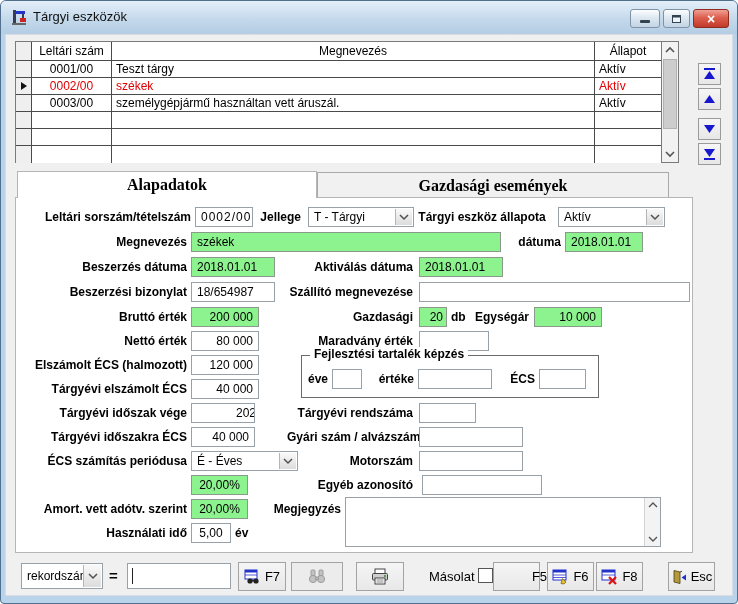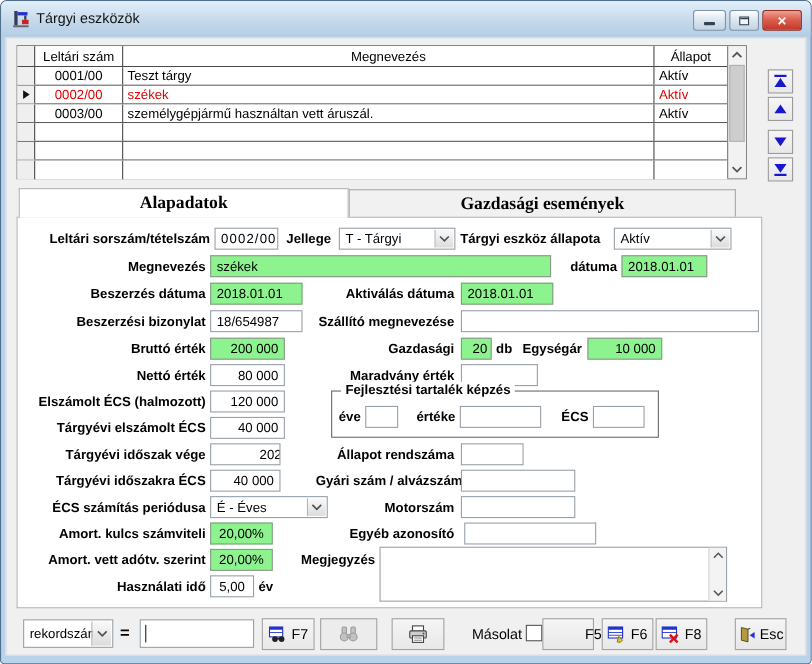--- a/index.html
+++ b/index.html
@@ -254,41 +254,40 @@
     <div class="inp" style="left:116px;top:13px;width:74px;"></div>
     <div class="lbl" style="left:206px;top:13px;width:27px;">ÉCS</div>
     <div class="inp" style="left:237px;top:13px;width:47px;"></div>
   </div>
 
   <div class="lbl" style="left:10px;top:378px;width:176px;">Tárgyévi elszámolt ÉCS</div>
   <div class="inp num" style="left:190px;top:378px;width:68px;">40 000</div>
 
   <div class="lbl" style="left:10px;top:402px;width:176px;">Tárgyévi időszak vége</div>
   <div class="inp" style="left:190px;top:402px;width:64px;padding-left:44px;">2020.12.31</div>
-  <div class="lbl" style="left:286px;top:402px;width:126px;">Állapot rendszáma</div>
+  <div class="lbl" style="left:286px;top:402px;width:126px;">Tárgyévi rendszáma</div>
   <div class="inp" style="left:418px;top:402px;width:57px;"></div>
 
   <div class="lbl" style="left:10px;top:426px;width:176px;">Tárgyévi időszakra ÉCS</div>
   <div class="inp num" style="left:190px;top:426px;width:64px;">40 000</div>
   <div class="lbl" style="left:286px;top:426px;width:126px;">Gyári szám / alvázszám</div>
   <div class="inp" style="left:418px;top:426px;width:104px;"></div>
 
   <div class="lbl" style="left:10px;top:450px;width:176px;">ÉCS számítás periódusa</div>
   <div class="inp dd" style="left:190px;top:450px;width:107px;">
     <span>É - Éves</span>
     <span class="ddb">
         <svg width="12" height="10" viewBox="0 0 12 10">
           <polyline points="2,3 6,7 10,3" fill="none" stroke="#505050" stroke-width="1.5"></polyline>
         </svg>
       </span>
   </div>
   <div class="lbl" style="left:286px;top:450px;width:126px;">Motorszám</div>
   <div class="inp" style="left:418px;top:450px;width:104px;"></div>
 
-  <div class="lbl" style="left:10px;top:474px;width:176px;">Amort. kulcs számviteli</div>
   <div class="inp green ctr" style="left:190px;top:474px;width:57px;">20,00%</div>
   <div class="lbl" style="left:286px;top:474px;width:126px;">Egyéb azonosító</div>
   <div class="inp" style="left:421px;top:474px;width:120px;"></div>
 
   <div class="lbl" style="left:10px;top:498px;width:176px;">Amort. vett adótv. szerint</div>
   <div class="inp green ctr" style="left:190px;top:498px;width:57px;">20,00%</div>
   <div class="lbl" style="left:250px;top:498px;width:90px;">Megjegyzés</div>
   <div class="memo">
     <span></span>
     <div class="memo-sb">

